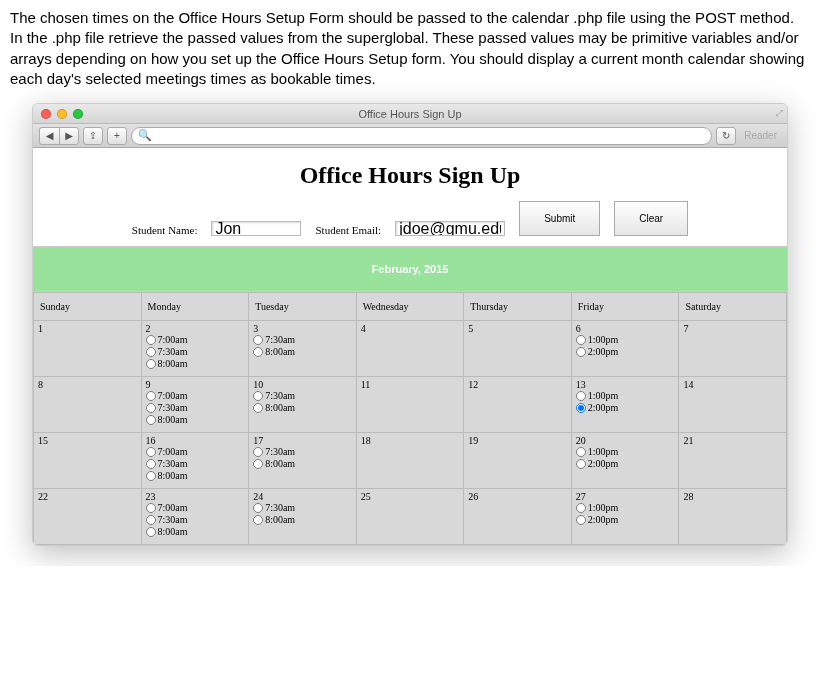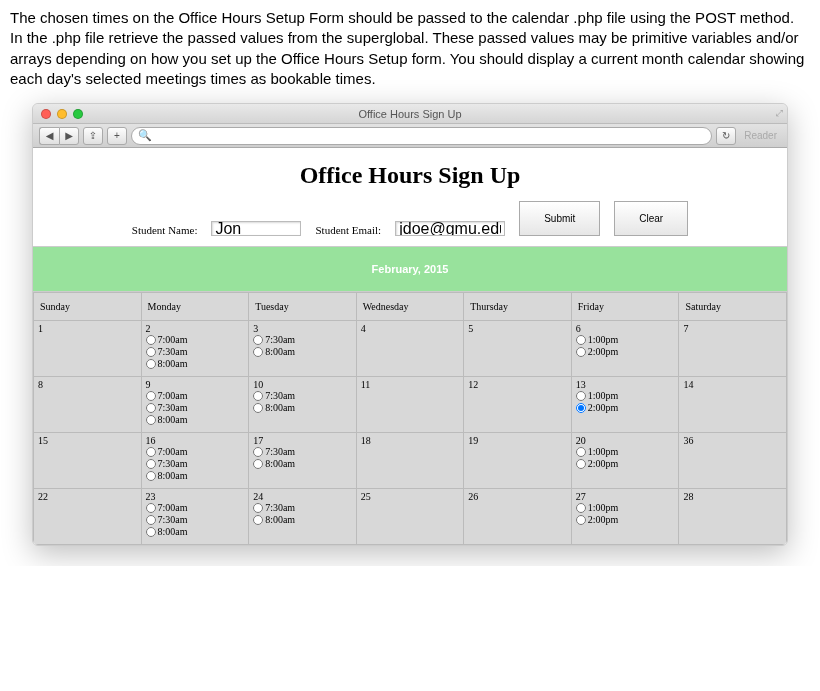--- a/index.html
+++ b/index.html
@@ -273,21 +273,21 @@
                 <div class="slot">
                   <input type="radio" style="">
                   <span>1:00pm</span>
                 </div>
                 <div class="slot">
                   <input type="radio" style="">
                   <span>2:00pm</span>
                 </div>
               </td>
               <td>
-                <div class="daynum">36</div>
+                <div class="daynum">21</div>
               </td>
             </tr>
             <tr>
               <td>
                 <div class="daynum">22</div>
               </td>
               <td>
                 <div class="daynum">23</div>
                 <div class="slot">
                   <input type="radio" style="">

